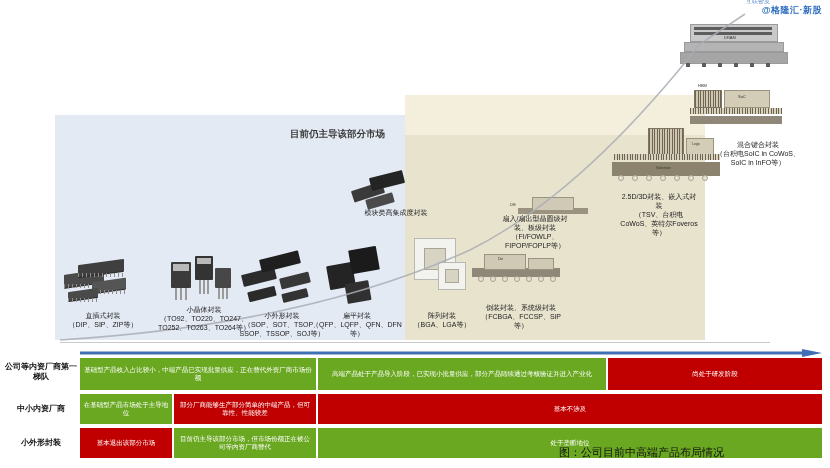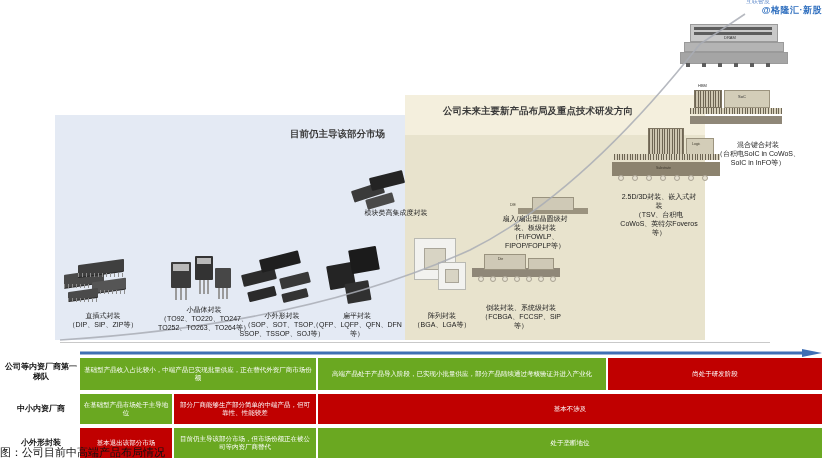--- a/index.html
+++ b/index.html
@@ -117,39 +117,38 @@
     padding:0 3px;box-sizing:border-box;
   }
   .green{background:#6aa821;}
   .red{background:#c00000;}
 
   
   .arrowbar{position:absolute;left:80px;top:349px;width:742px;height:8px;}
 
   
   .caption{
-    position:absolute;left:0;top:445px;width:724px;text-align:left;
+    position:absolute;left:0;top:445px;width:724px;text-align:right;
     font-size:11px;color:#111;font-family:"Liberation Serif","DejaVu Serif",serif;
   }
   .divider{position:absolute;left:60px;top:342px;width:710px;height:1px;background:#c9c9c9;}
 </style>
 </head>
 <body>
 
 <div id="stage">
 
   <div class="wm-sub">互联密度</div>
   <div class="watermark">@格隆汇·新股</div>
 
   <div class="panel panel-blue"></div>
   <div class="panel panel-beige"></div>
   <div class="panel panel-beige2"></div>
 
   <div class="panel-title pt-blue">目前仍主导该部分市场</div>
-  <div class="panel-title pt-beige">公司未来主要新产品布局及重点技术研发方向</div>
 
   <div class="art" style="left:62px;top:258px;width:78px;height:48px;">
     <div class="dip" style="left:2px;top:14px;width:40px;height:13px;"></div>
     <div class="dip-legs" style="left:2px;top:26px;width:40px;"></div>
     <div class="dip" style="left:16px;top:4px;width:46px;height:12px;background:#3f3f3f;"></div>
     <div class="dip-legs" style="left:16px;top:15px;width:46px;"></div>
     <div class="dip" style="left:30px;top:22px;width:34px;height:11px;background:#555;"></div>
     <div class="dip-legs" style="left:30px;top:32px;width:34px;"></div>
     <div class="dip" style="left:6px;top:32px;width:30px;height:9px;background:#4a4a4a;"></div>
     <div class="dip-legs" style="left:6px;top:40px;width:30px;"></div>

